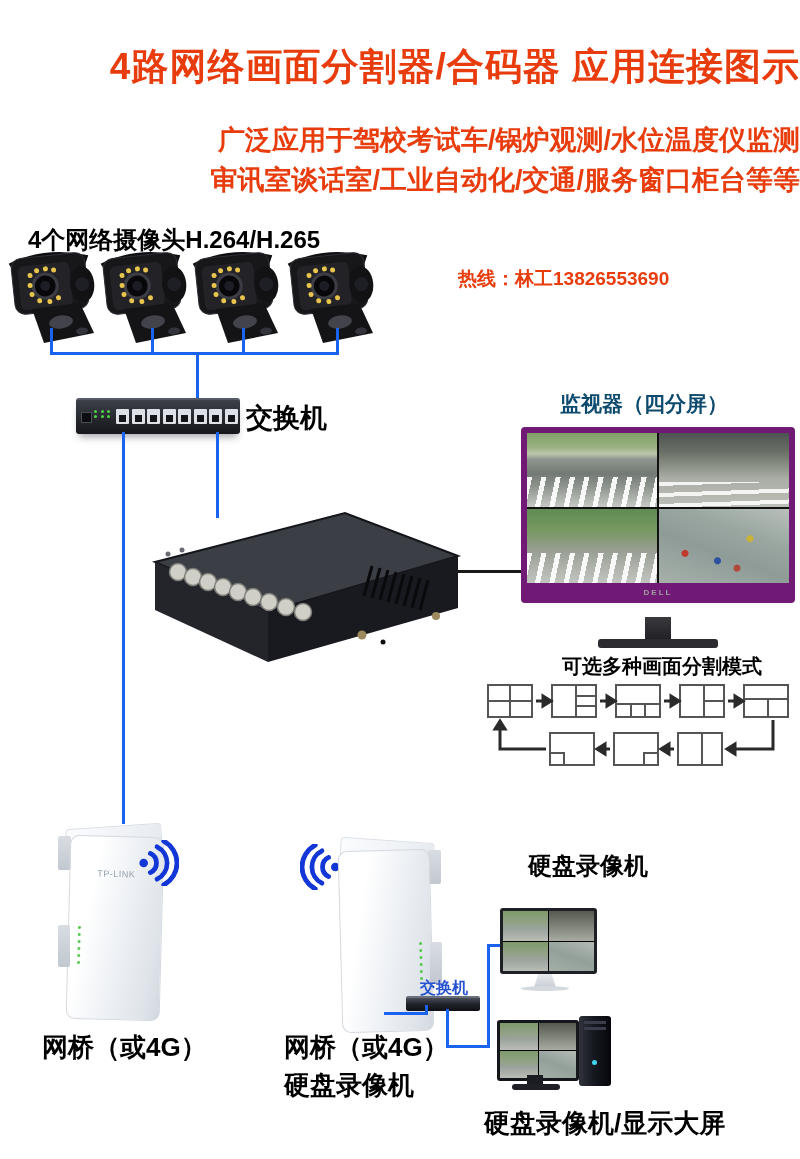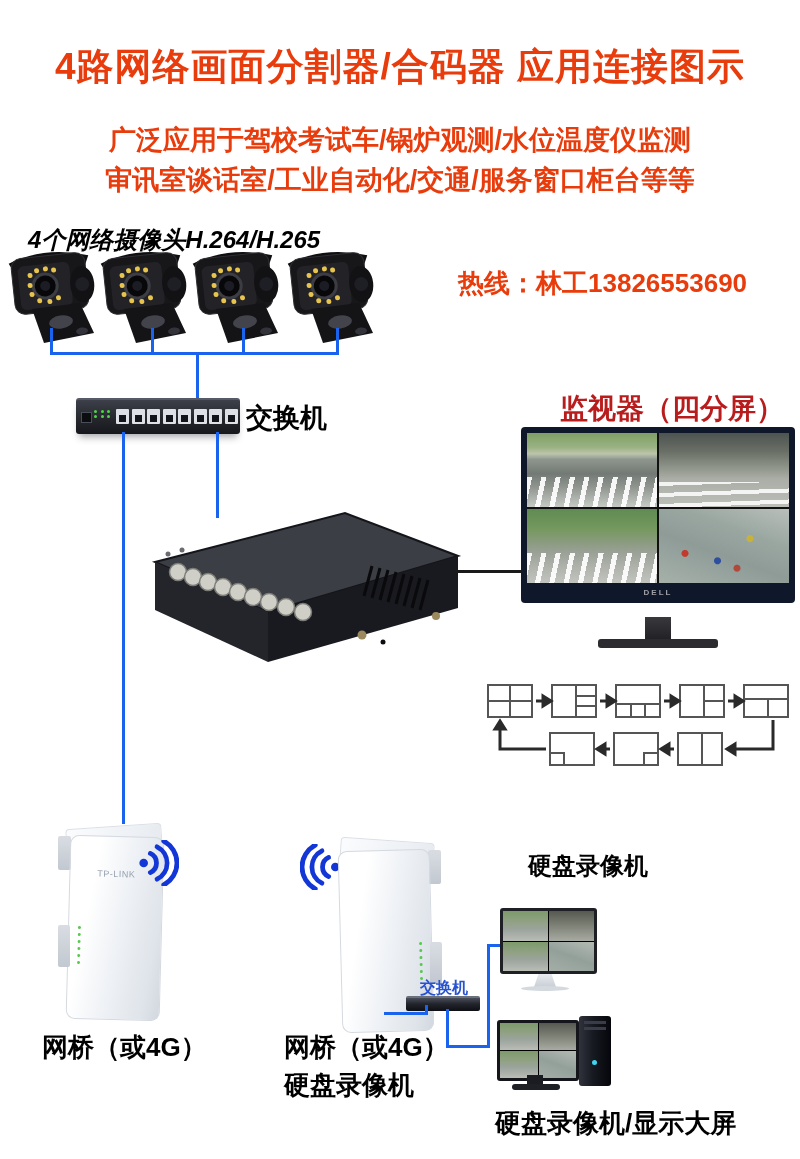--- a/index.html
+++ b/index.html
@@ -1,36 +1,36 @@
 <!DOCTYPE html>
 <html><head>
 <meta charset="utf-8">
 <style>
   html,body{margin:0;padding:0;background:#ffffff;}
   #canvas{position:relative;width:800px;height:1159px;background:#fff;overflow:hidden;
           font-family:"Liberation Sans","DejaVu Sans",sans-serif;}
   .abs{position:absolute;}
   .bold{font-weight:bold;}
   .red{color:#e83c0c;}
-  .ctr{width:800px;text-align:center;}
+  .ctr{width:800px;text-align:right;}
   .blue{background:#1a63ee;}
   
   .camera{width:95px;height:100px;}
   
   .switch-top{width:164px;height:34px;border-radius:3px;
     background:linear-gradient(180deg,#3d4049 0%,#23252b 60%,#16171c 100%);
     border-top:2px solid #555a66;box-shadow:0 6px 7px -3px rgba(60,60,70,.45);}
   .sw-ports{position:absolute;left:40px;top:9px;display:flex;gap:2.5px;}
   .sw-port{width:13px;height:15px;background:#dde0e6;border-radius:1px;position:relative;}
   .sw-port::after{content:"";position:absolute;left:3px;top:6px;width:7px;height:7px;background:#14151a;}
   .sw-leds{position:absolute;left:18px;top:10px;width:18px;display:grid;grid-template-columns:repeat(3,1fr);gap:2px;}
   .sw-led{width:3px;height:3px;background:#4fd647;border-radius:50%;}
   .sw-power{position:absolute;left:5px;top:12px;width:9px;height:9px;background:#0c0d10;border:1px solid #4a4e58;}
   
-  .mon-frame{background:#0f172a;border-radius:4px;padding:6px;}
+  .mon-frame{background:#701a75;border-radius:4px;padding:6px;}
   .quad{display:grid;grid-template-columns:1fr 1fr;grid-template-rows:1fr 1fr;gap:2px;background:#111;}
   .q{position:relative;overflow:hidden;}
   .zebra{position:absolute;left:0;right:0;bottom:0;height:40%;
     background:repeating-linear-gradient(102deg,rgba(255,255,255,.92) 0 5px,rgba(255,255,255,0) 5px 14px);}
   .q1{background:linear-gradient(180deg,#7fa065 0%,#9cb284 20%,#bcc6ad 28%,#8e958e 36%,#737a75 55%,#8e938e 72%,#c6cac5 100%);}
   .q2{background:linear-gradient(180deg,#4d5350 0%,#6a6f66 25%,#8d9288 45%,#aaaea6 62%,#bcbfb7 100%);}
   .q2 .zebra{height:34%;background:repeating-linear-gradient(178deg,rgba(255,255,255,.85) 0 4px,rgba(255,255,255,0) 4px 11px);}
   .q3{background:linear-gradient(180deg,#5f8b53 0%,#76995f 28%,#8c9b81 46%,#9aa096 58%,#aeb2ab 78%,#c2c5bf 100%);}
   .q4{background:
       radial-gradient(circle 3px at 20% 60%,#c23a2e 0 3px,transparent 4px),
@@ -51,38 +51,38 @@
   .bridge-cap{background:linear-gradient(100deg,#fbfcfe,#e7ebf0);border:1px solid #dbe0e6;}
   .led-col{display:flex;flex-direction:column;gap:4px;}
   .led-col i{width:3px;height:3px;border-radius:50%;background:#57c94f;}
   .bracket{background:linear-gradient(180deg,#d9dde3,#c2c8d0);border-radius:2px;}
   
   .tower{background:linear-gradient(90deg,#30323c 0%,#171921 45%,#05060a 100%);border-radius:3px;}
   
   .t-title{font-size:37px;letter-spacing:1px;}
   .t-sub{font-size:27px;}
   .t-cam{font-size:24px;color:#000;}
-  .t-hot{font-size:26px;}
+  .t-hot{font-size:19px;}
   .t-lab{font-size:27px;color:#000;}
-  .t-mon{font-size:28px;color:#b91c1c;}
+  .t-mon{font-size:21px;color:#0c4a6e;}
   .t-enc{font-size:31px;color:#ef4511;}
   .t-mode{font-size:20px;color:#000;}
   .t-big{font-size:26px;color:#000;}
   .t-back{font-size:24px;color:#000;}
   .t-swb{font-size:16px;color:#2753d0;}
 </style>
 </head>
 <body>
 
 <div id="canvas">
 
   <div class="abs ctr bold red t-title" style="top:42px;">4路网络画面分割器/合码器 应用连接图示</div>
   <div class="abs ctr bold red t-sub" style="top:162px;">审讯室谈话室/工业自动化/交通/服务窗口柜台等等</div>
   <div class="abs ctr bold red t-sub" style="top:122px;">广泛应用于驾校考试车/锅炉观测/水位温度仪监测</div>
-  <div class="abs bold t-cam" style="left:28px;top:224px;font-style:italic;">4个网络摄像头H.264/H.265</div>
+  <div class="abs bold t-cam" style="left:28px;top:224px;">4个网络摄像头H.264/H.265</div>
   <div class="abs bold red t-hot" style="left:458px;top:266px;">热线：林工13826553690</div>
 
   <div class="abs camera" style="left:8px;top:243px;">
     <svg viewBox="0 0 95 100" width="95" height="100">
       <g transform="rotate(-6 47 50)">
         <path d="M4,16 q38,-14 80,0 l-5,11 q-34,-11 -70,0 z" fill="#0f0f12"></path>
         <rect x="6" y="12" width="74" height="56" rx="10" fill="#17171a" stroke="#2e2e34"></rect>
         <rect x="12" y="20" width="52" height="44" rx="6" fill="#222227"></rect>
         <circle cx="38" cy="42" r="12" fill="#08080a" stroke="#3c3c44" stroke-width="3"></circle>
         <circle cx="38" cy="42" r="5" fill="#1c1c24"></circle>
@@ -271,20 +271,21 @@
       <div class="q q3">
           <div class="zebra"></div>
         </div>
       <div class="q q4"></div>
     </div>
     <div class="dell" style="padding-top:5px;">DELL</div>
   </div>
   <div class="abs" style="left:645px;top:617px;width:26px;height:24px;background:linear-gradient(180deg,#38383d,#202024);"></div>
   <div class="abs" style="left:598px;top:639px;width:120px;height:9px;background:#2b2b30;border-radius:3px;"></div>
 
+  <div class="abs bold t-mode" style="left:562px;top:653px;">可选多种画面分割模式</div>
   <div class="abs" style="left:480px;top:680px;">
     <svg viewBox="0 0 315 100" width="315" height="100">
       <g fill="none" stroke="#555" stroke-width="2">
 
         <rect x="8" y="5" width="44" height="32"></rect>
         <line x1="30" y1="5" x2="30" y2="37"></line>
           <line x1="8" y1="21" x2="52" y2="21"></line>
         <rect x="72" y="5" width="44" height="32"></rect>
         <line x1="96" y1="5" x2="96" y2="37"></line>
           <line x1="96" y1="16" x2="116" y2="16"></line>
@@ -417,15 +418,15 @@
   </div>
   <div class="abs" style="left:527px;top:1075px;width:16px;height:9px;background:#1b1c22;"></div>
   <div class="abs" style="left:512px;top:1084px;width:48px;height:6px;background:#1f2026;border-radius:3px;"></div>
 
   <div class="abs tower" style="left:579px;top:1016px;width:32px;height:70px;">
     <div style="margin:5px 5px 0 5px;height:3px;background:#3a3d49;"></div>
     <div style="margin:3px 5px 0 5px;height:3px;background:#3a3d49;"></div>
     <div style="position:absolute;left:13px;top:44px;width:5px;height:5px;border-radius:50%;background:#3fd4f0;"></div>
   </div>
 
-  <div class="abs bold t-big" style="left:484px;top:1106px;margin-left:11px;">硬盘录像机/显示大屏</div>
+  <div class="abs bold t-big" style="left:484px;top:1106px;">硬盘录像机/显示大屏</div>
 
 </div>
 
 </body></html>

